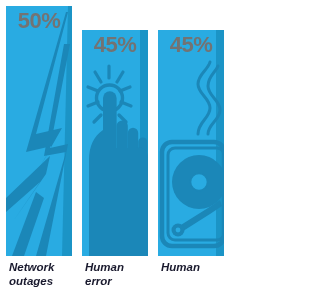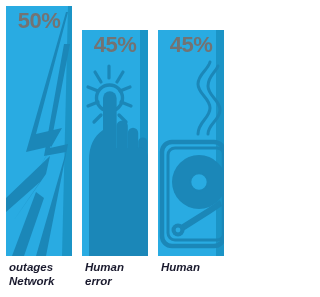--- a/index.html
+++ b/index.html
@@ -109,22 +109,22 @@
 
         <polygon points="44,150 0,192 0,206 34,176 8,214 40,168" fill="#1B87B8"></polygon>
 
         <polygon points="30,186 6,250 18,250 38,192" fill="#1B87B8"></polygon>
       </svg>
     </div>
 
     <div class="pct" id="pct-network">50%</div>
 
     <div class="caption">
+      <span>Network</span>
       <span>outages</span>
-      <span>Network</span>
     </div>
   </div>
 
   <div class="bar-col" id="col-human">
 
     <div class="bar" id="bar-human">
       <svg class="bar-svg" viewBox="0 0 66 226" preserveAspectRatio="none">
         <rect x="0" y="0" width="66" height="226" fill="#29ABE2"></rect>
 
         <polygon points="66,0 66,226 58,226 58,0" fill="#1B94C6"></polygon>

